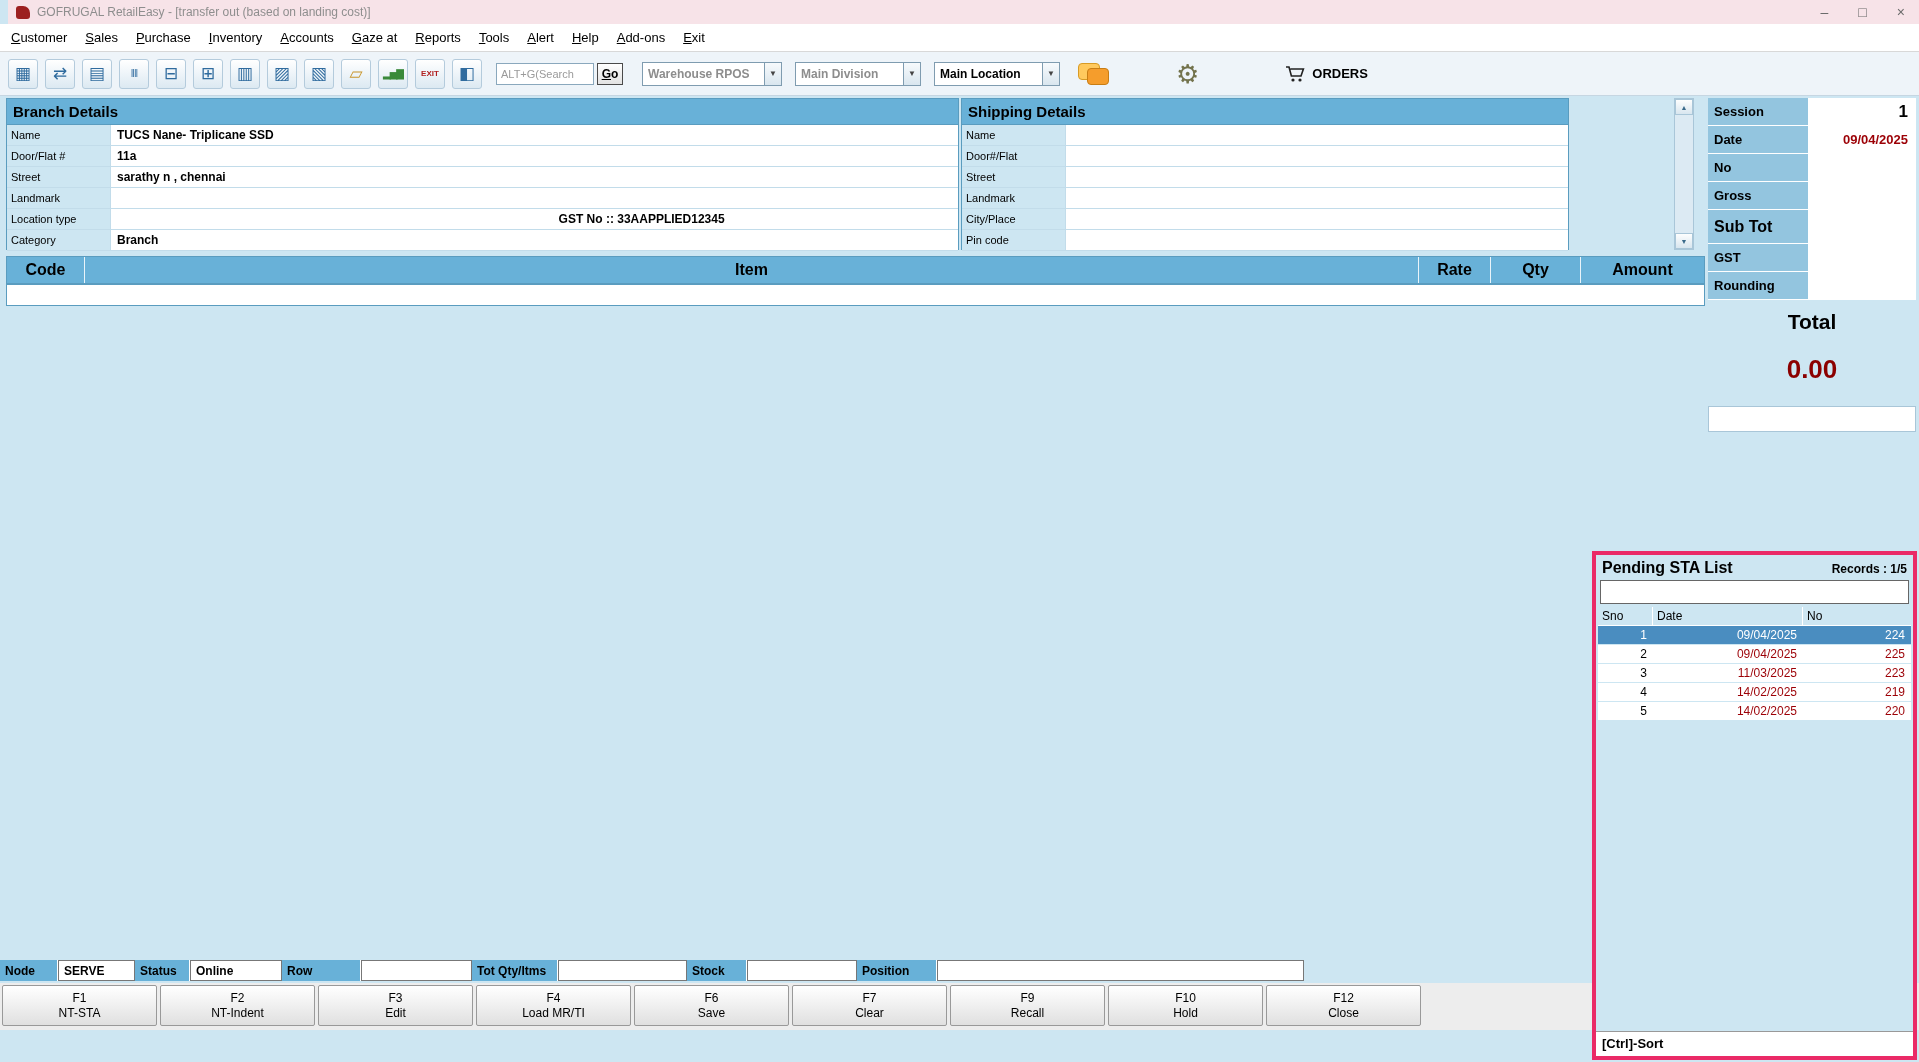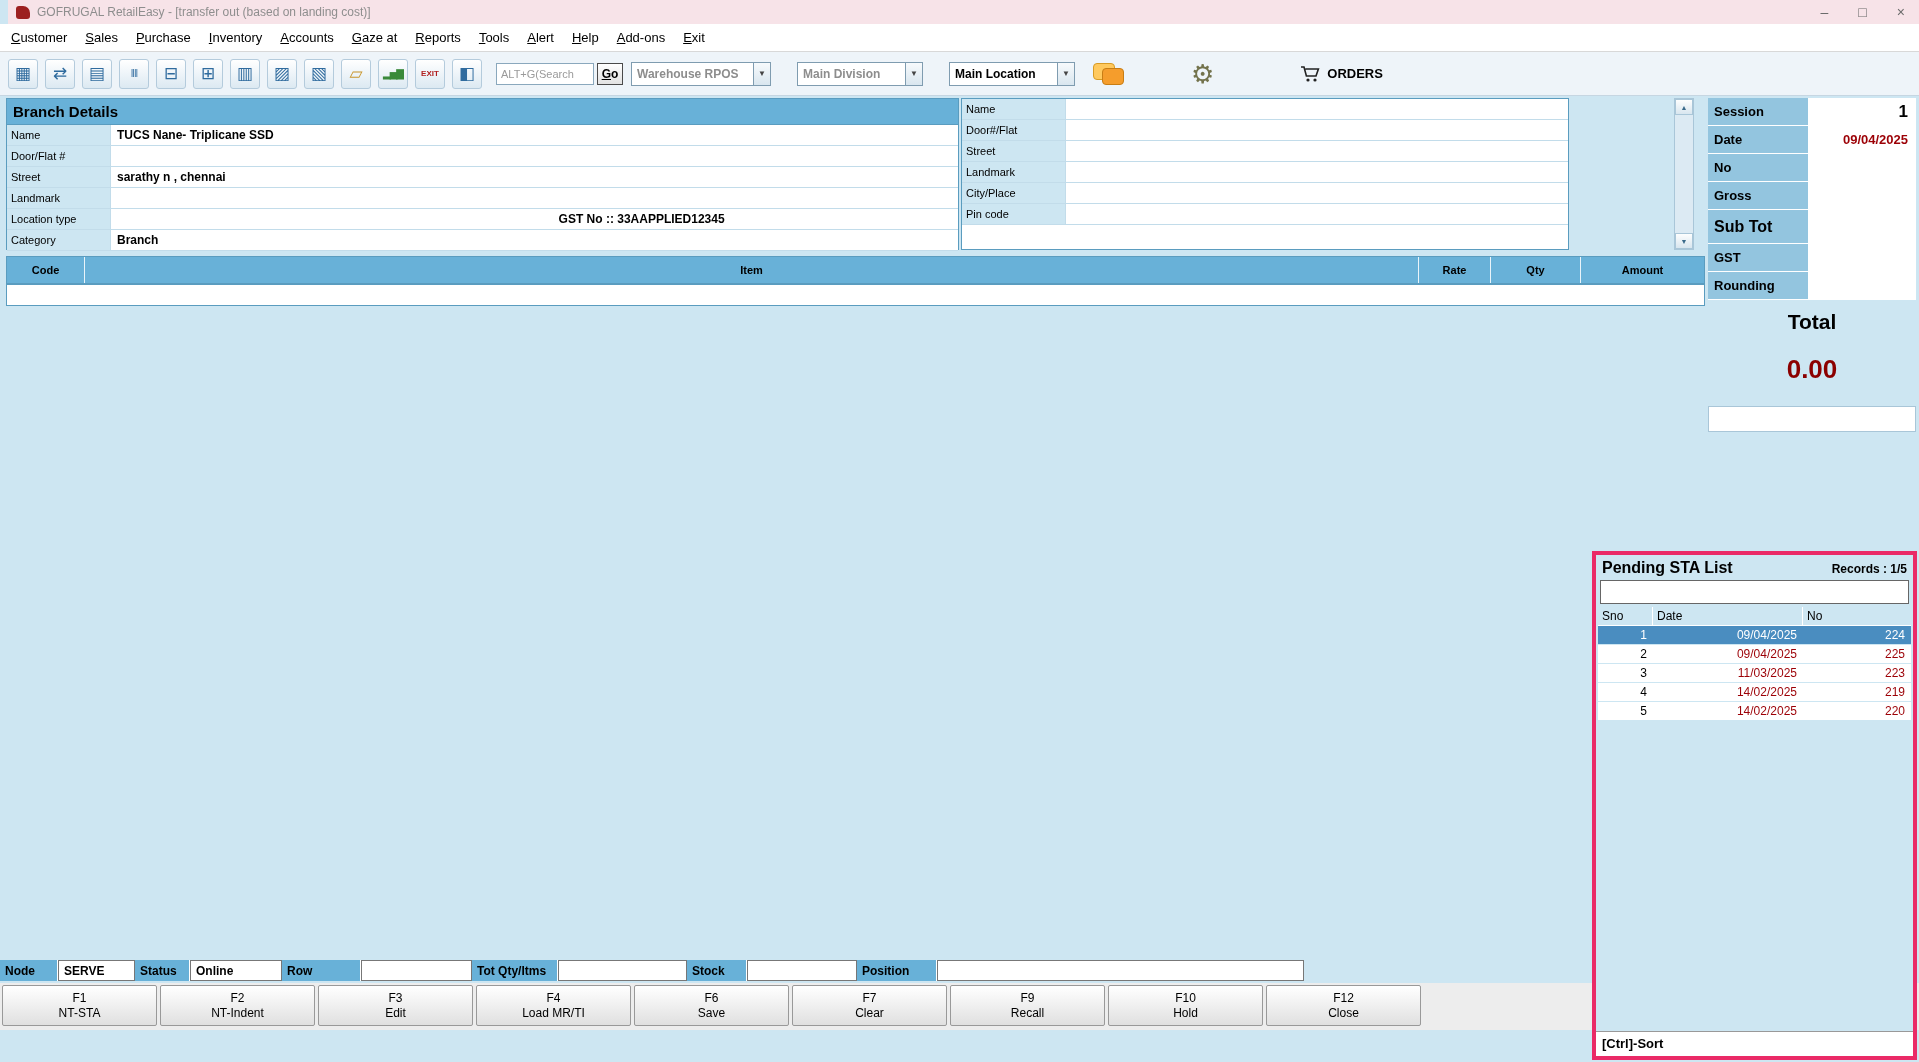--- a/index.html
+++ b/index.html
@@ -20,21 +20,21 @@
   .toolbar{position:absolute;left:0;top:52px;width:100%;height:44px;background:#eef4f9;border-bottom:1px solid #c6d6e2;display:flex;align-items:center;padding:0 8px;}
   .toolbar-icons{display:flex;gap:7px;align-items:center;}
   .tool-icon{width:30px;height:30px;border:1px solid #b4cbdc;border-radius:3px;background:linear-gradient(#ffffff,#dce9f2);color:#2f6b9e;font-size:17px;display:flex;align-items:center;justify-content:center;overflow:hidden;}
   .tool-icon-multi{font-size:10px;letter-spacing:-1px;}
   .tool-icon-text{font-size:8px;font-weight:bold;letter-spacing:0;}
   .search-wrap{display:flex;margin-left:14px;align-items:center;}
   .search-input{width:98px;height:22px;border:1px solid #8aa8bd;font-size:11px;padding:0 4px;color:#333;background:#fff;font-family:"Liberation Sans",sans-serif;}
   .search-input::placeholder{color:#9a9a9a;}
   .go-btn{height:22px;min-width:26px;border:1px solid #4a4a4a;background:linear-gradient(#fff,#e2e2e2);font-size:12px;font-weight:bold;margin-left:3px;font-family:"Liberation Sans",sans-serif;}
   .go-btn::first-letter{text-decoration:underline;}
-  .toolbar-dropdowns{display:flex;gap:26px;margin-left:8px;}
+  .toolbar-dropdowns{display:flex;gap:13px;margin-left:19px;}
   .dd{height:24px;border:1px solid #7f9cb0;background:#fff;display:flex;align-items:center;}
   .dd-text{padding:0 5px;font-size:12px;font-weight:bold;white-space:nowrap;overflow:hidden;flex:1;}
   .dd-text.muted{color:#8d8d8d;}
   .dd-arrow{width:17px;height:100%;border-left:1px solid #7f9cb0;background:linear-gradient(#f7fafc,#d9e6ef);font-size:8px;display:flex;align-items:center;justify-content:center;color:#444;}
   .chat-icon{width:30px;height:22px;margin-left:18px;position:relative;}
   .chat-icon::before{content:"";position:absolute;left:0;top:0;width:20px;height:15px;background:#ffc95e;border:1px solid #d89b25;border-radius:4px;}
   .chat-icon::after{content:"";position:absolute;left:9px;top:5px;width:20px;height:15px;background:#f59d2c;border:1px solid #c87d14;border-radius:4px;}
   .gear-icon{font-size:26px;color:#73734d;margin-left:68px;line-height:1;}
   .orders{display:flex;align-items:center;gap:7px;margin-left:86px;font-weight:bold;font-size:13px;}
 
@@ -57,21 +57,21 @@
   .sumlabel{width:100px;background:#93c5df;font-weight:bold;font-size:13px;display:flex;align-items:center;padding:0 6px;}
   .sumrow.tall .sumlabel{font-size:16px;}
   .sumvalue{flex:1;background:#fff;display:flex;align-items:center;justify-content:flex-end;padding:0 8px;font-weight:bold;font-size:13px;}
   .sumvalue.v-session{font-size:17px;}
   .sumvalue.v-date{color:#9c0006;}
   .sum-total-label{height:44px;display:flex;align-items:center;justify-content:center;font-weight:bold;font-size:21px;}
   .sum-total-value{height:50px;display:flex;align-items:center;justify-content:center;font-weight:bold;font-size:26px;color:#8b0000;}
   .sum-box{height:26px;background:#fff;border:1px solid #a9c6d8;margin-top:12px;}
 
   
-  .ithead{position:absolute;left:6px;top:256px;width:1699px;height:28px;display:flex;background:#68b1d8;border:1px solid #5a9cbf;font-weight:bold;font-size:11px;}
+  .ithead{position:absolute;left:6px;top:256px;width:1699px;height:28px;display:flex;background:#68b1d8;border:1px solid #5a9cbf;font-weight:bold;font-size:16px;}
   .ith{display:flex;align-items:center;justify-content:center;border-right:1px solid #e9f4fa;}
   .c-code{width:78px;}.c-item{flex:1;}.c-rate{width:72px;}.c-qty{width:90px;}.c-amt{width:123px;border-right:none;}
   .itrow{position:absolute;left:6px;top:284px;width:1699px;height:22px;background:#fff;border:1px solid #5a9cbf;}
 
   
   .statusrow{position:absolute;left:0;top:960px;width:1592px;height:21px;display:flex;font-size:12px;font-weight:bold;}
   .ss-label{background:#68b1d8;display:flex;align-items:center;padding:0 5px;border-right:1px solid #fff;flex:none;}
   .ss-value{background:#fff;border:1px solid #777;display:flex;align-items:center;padding:0 5px;flex:none;}
   .ss-input{background:#fff;border:1px solid #777;flex:none;}
 
@@ -179,20 +179,21 @@
 
   <div class="panel" style="left:6px;width:953px;">
     <div class="panel-hdr">Branch Details</div>
     <div>
         <div class="frow">
           <div class="flabel">Name</div>
           <div class="fvalue">TUCS Nane- Triplicane SSD</div>
         </div>
         <div class="frow">
           <div class="flabel">Door/Flat #</div>
+          <div class="fvalue">11a</div>
         </div>
         <div class="frow">
           <div class="flabel">Street</div>
           <div class="fvalue">sarathy n , chennai</div>
         </div>
         <div class="frow">
           <div class="flabel">Landmark</div>
           <div class="fvalue"></div>
         </div>
         <div class="frow">
@@ -200,20 +201,21 @@
           <div class="fextra">GST No :: 33AAPPLIED12345</div>
         </div>
         <div class="frow">
           <div class="flabel">Category</div>
           <div class="fvalue">Branch</div>
         </div>
       </div>
   </div>
 
   <div class="panel" style="left:961px;width:608px;">
+    <div class="panel-hdr">Shipping Details</div>
     <div>
         <div class="frow">
           <div class="flabel">Name</div>
           <div class="fvalue"></div>
         </div>
         <div class="frow">
           <div class="flabel">Door#/Flat</div>
           <div class="fvalue"></div>
         </div>
         <div class="frow">

